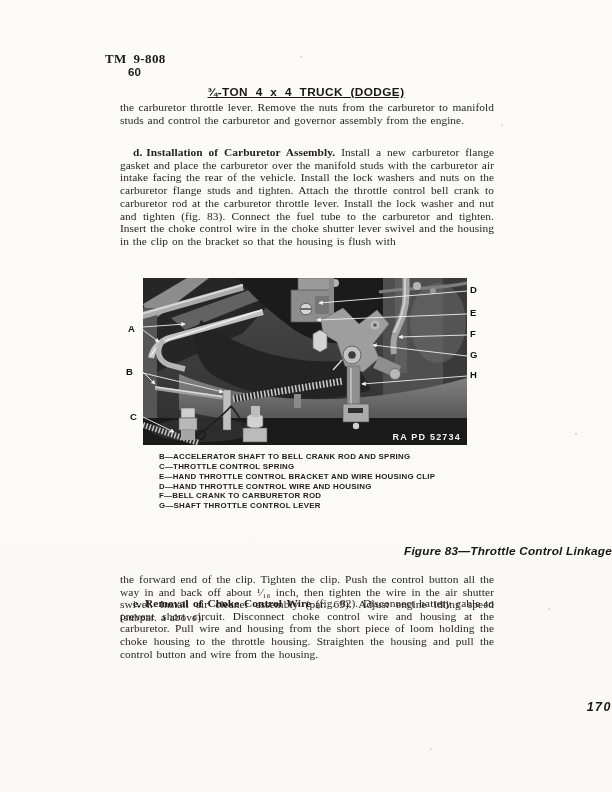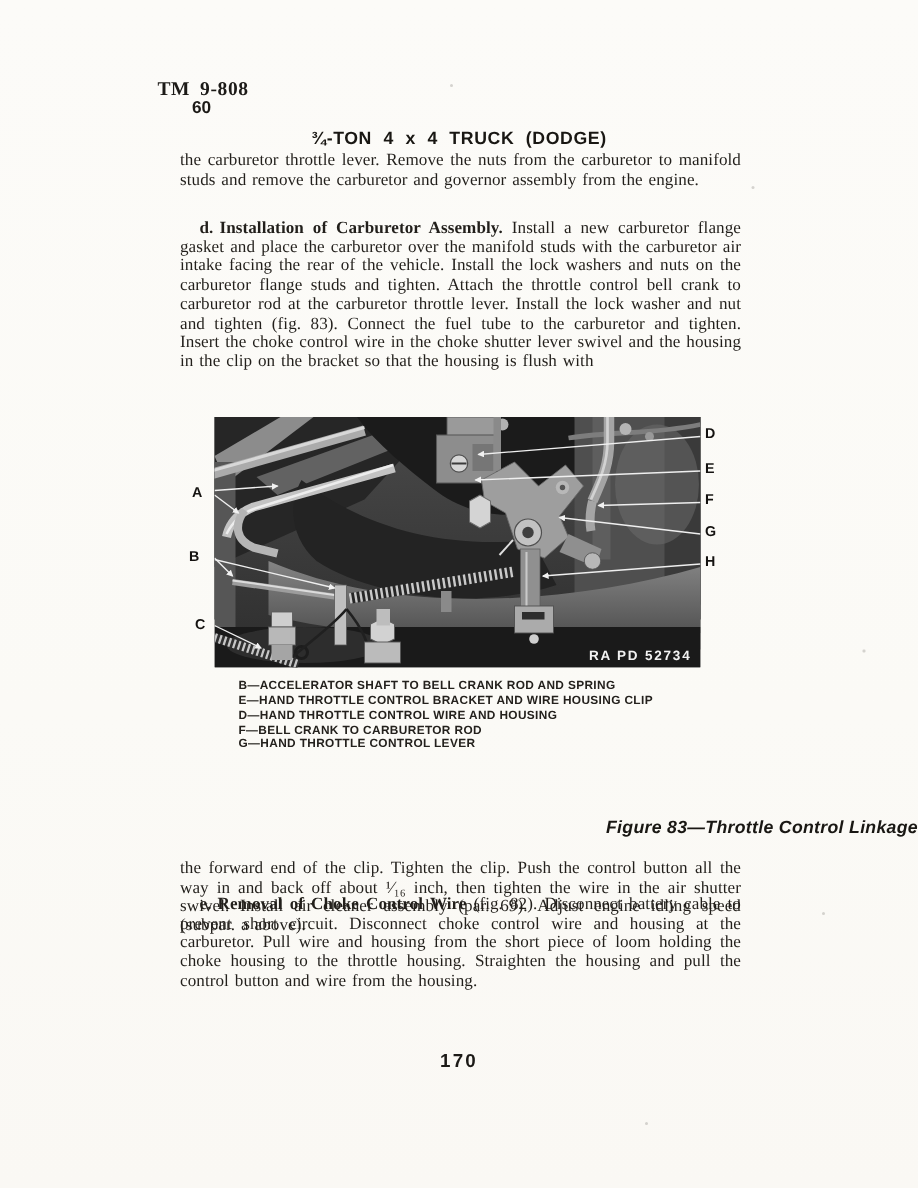--- a/index.html
+++ b/index.html
@@ -10,21 +10,21 @@
     font-family:"Liberation Serif","DejaVu Serif",serif;
     color:#221f1b;
   }
   
   .tm{position:absolute; left:105px; top:51px; font-family:Liberation Serif, serif;
       font-weight:bold; font-size:13px; letter-spacing:.4px; word-spacing:3px; color:#1c1a17;}
   .pageref{position:absolute; left:128px; top:66px; font-family:"Liberation Sans","DejaVu Sans",sans-serif;
       font-weight:bold; font-size:11.5px; color:#1c1a17;}
   .running-title{position:absolute; left:0; top:85px; width:612px; text-align:center;
       font-family:"Liberation Sans","DejaVu Sans",sans-serif; font-weight:bold; font-size:11.8px;
-      letter-spacing:.4px; word-spacing:4px; color:#191713;}
+      letter-spacing:.4px; word-spacing:4px; color:#191713;text-decoration:underline;}
   
   .body-par{position:absolute; left:120px; width:374px; margin:0;
       font-size:11.4px; line-height:12.7px; text-align:justify; text-align-last:left;
       word-spacing:1px; letter-spacing:.05px;}
   .par-intro{top:101px;}
   .par-d{top:146px;}
   .par-after{top:573px;}
   .par-e{top:597px;}
   .indent{text-indent:13px;}
   .lead{font-weight:bold; margin-right:4px;}
@@ -36,36 +36,36 @@
   .co-a{left:128px; top:324px;} .co-b{left:126px; top:367px;} .co-c{left:130px; top:412px;}
   .co-d{left:470px; top:285px;} .co-e{left:470px; top:308px;} .co-f{left:470px; top:329px;}
   .co-g{left:470px; top:350px;} .co-h{left:470px; top:370px;}
   .legend{position:absolute; left:159px; top:452px; font-family:"Liberation Sans","DejaVu Sans",sans-serif;
       font-size:7.9px; line-height:9.85px; letter-spacing:.25px; color:#24211d; font-weight:bold;}
   .legend .row{white-space:nowrap;}
   .caption{position:absolute; left:0; top:544px; width:612px; text-align:right;
       font-family:"Liberation Sans","DejaVu Sans",sans-serif; font-weight:bold; font-style:italic;
       font-size:11.8px; letter-spacing:.2px; color:#191713;}
   
-  .pageno{position:absolute; left:0; top:700px; width:612px; text-align:center;
+  .pageno{position:absolute; left:0; top:700px; width:612px; text-align:right;
       font-family:"Liberation Sans","DejaVu Sans",sans-serif; font-weight:bold; font-size:12.5px;
-      letter-spacing:1.5px; color:#1c1a17;}
+      letter-spacing:1.5px; color:#1c1a17;font-style:italic;}
   
   .speck{position:absolute; border-radius:50%; background:#8d8a83; opacity:.35;}
 </style>
 </head>
 <body>
 
 <div class="page">
 
   <div class="tm">TM 9-808</div>
   <div class="pageref">60</div>
   <div class="running-title">¾-TON 4 x 4 TRUCK (DODGE)</div>
 
-  <p class="body-par par-intro">the carburetor throttle lever. Remove the nuts from the carburetor to manifold studs and remove the carburetor and governor assembly from the engine.</p>
+  <p class="body-par par-intro">the carburetor throttle lever. Remove the nuts from the carburetor to manifold studs and control the carburetor and governor assembly from the engine.</p>
 
   <p class="body-par par-d indent"><b class="lead">d.</b><b class="head">Installation of Carburetor Assembly.</b> <span>Install a new carburetor flange gasket and place the carburetor over the manifold studs with the carburetor air intake facing the rear of the vehicle. Install the lock washers and nuts on the carburetor flange studs and tighten. Attach the throttle control bell crank to carburetor rod at the carburetor throttle lever. Install the lock washer and nut and tighten (fig. 83). Connect the fuel tube to the carburetor and tighten. Insert the choke control wire in the choke shutter lever swivel and the housing in the clip on the bracket so that the housing is flush with</span></p>
 
   <div class="photo">
     <svg width="324" height="167" viewBox="0 0 324 167">
       <defs>
         <linearGradient id="g1" x1="0" y1="0" x2="0" y2="1">
           <stop offset="0" stop-color="#4a4a4a"></stop>
             <stop offset="1" stop-color="#2d2d2d"></stop>
         </linearGradient>
@@ -183,24 +183,25 @@
   <span class="callout co-b">B</span>
   <span class="callout co-c">C</span>
   <span class="callout co-d">D</span>
   <span class="callout co-e">E</span>
   <span class="callout co-f">F</span>
   <span class="callout co-g">G</span>
   <span class="callout co-h">H</span>
 
   <div class="legend">
     <div class="row"><b>B</b><span>—ACCELERATOR SHAFT TO BELL CRANK ROD AND SPRING</span></div>
+    <div class="row"><b>C</b><span>—THROTTLE CONTROL SPRING</span></div>
     <div class="row"><b>E</b><span>—HAND THROTTLE CONTROL BRACKET AND WIRE HOUSING CLIP</span></div>
     <div class="row"><b>D</b><span>—HAND THROTTLE CONTROL WIRE AND HOUSING</span></div>
     <div class="row"><b>F</b><span>—BELL CRANK TO CARBURETOR ROD</span></div>
-    <div class="row"><b>G</b><span>—HAND THROTTLE CONTROL LEVER</span></div>
+    <div class="row"><b>G</b><span>—SHAFT THROTTLE CONTROL LEVER</span></div>
   </div>
 
   <div class="caption">Figure 83—Throttle Control Linkage</div>
 
   <p class="body-par par-after">the forward end of the clip. Tighten the clip. Push the control button all the way in and back off about ¹⁄₁₆ inch, then tighten the wire in the air shutter swivel. Install air cleaner assembly (par. 69). Adjust engine idling speed (subpar. a above).</p>
 
   <p class="body-par par-e indent"><b class="lead">e.</b><b class="head">Removal of Choke Control Wire</b> <span>(fig. 82). Disconnect battery cable to prevent short circuit. Disconnect choke control wire and housing at the carburetor. Pull wire and housing from the short piece of loom holding the choke housing to the throttle housing. Straighten the housing and pull the control button and wire from the housing.</span></p>
 
   <div class="pageno">170</div>
 

